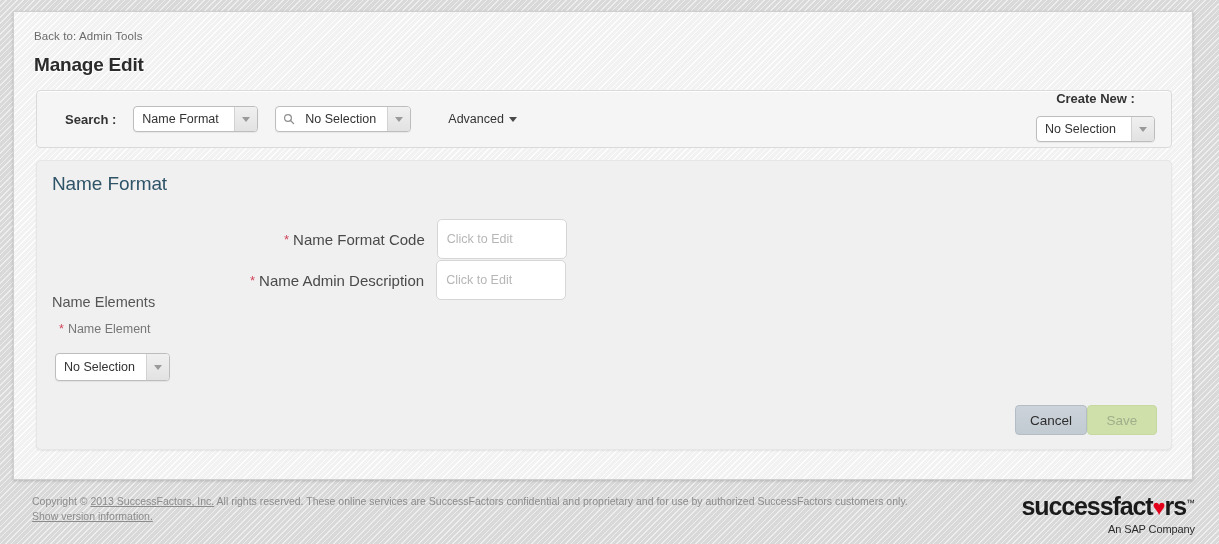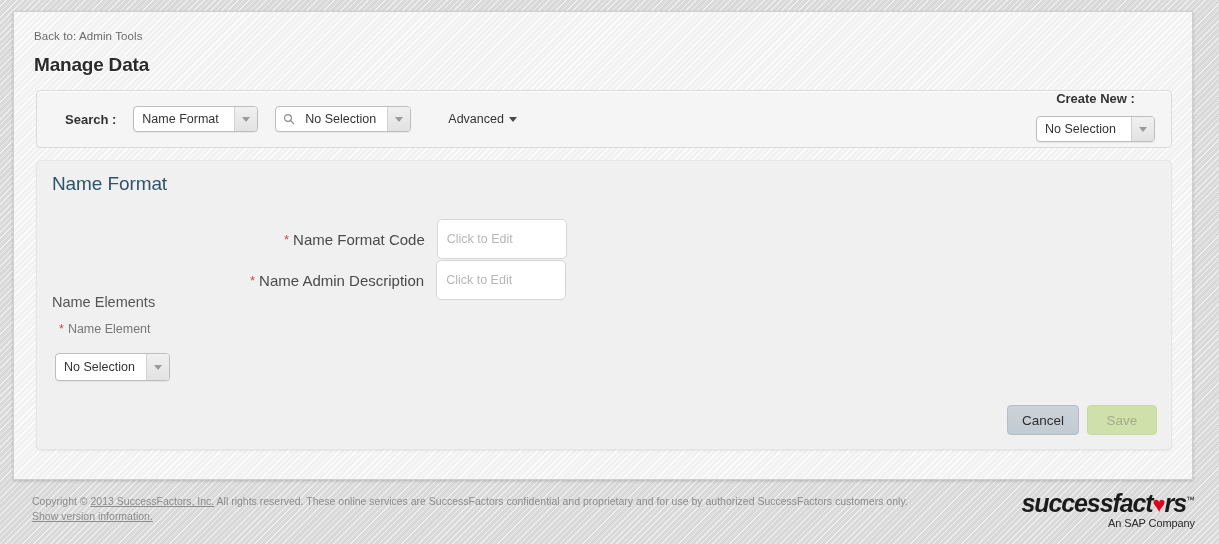--- a/index.html
+++ b/index.html
@@ -246,21 +246,20 @@
   }
   #element-dropdown-wrap .dropdown { height: 26px; }
 
   
   .panel-actions {
     position: absolute;
     right: 14px;
     bottom: 14px;
     display: flex;
     align-items: center;
-    gap: 8px;
   }
   .btn {
     height: 30px;
     min-width: 70px;
     border-radius: 4px;
     border: 1px solid transparent;
     font-size: 13.5px;
     display: inline-flex;
     align-items: center;
     justify-content: center;
@@ -301,23 +300,22 @@
     position: absolute;
     right: 24px;
     top: 487px;
     text-align: right;
   }
   .logo-word {
     font-size: 25px;
     font-weight: bold;
     color: #1a1a1a;
     letter-spacing: -1.1px;
-    line-height: 26px;
+    line-height: 32px;
     white-space: nowrap;
-    font-style: italic;
   }
   .logo-word .heart {
     color: #e2001a;
     font-size: 22px;
     letter-spacing: -1px;
   }
   .logo-word .tm {
     font-size: 9px;
     vertical-align: super;
     font-weight: normal;
@@ -329,21 +327,21 @@
     margin-top: -1px;
     letter-spacing: -0.1px;
   }
 </style>
 </head>
 <body>
 
 <div class="page-shell">
 
   <div class="back-link">Back to: Admin Tools</div>
-  <div class="page-title">Manage Data</div>
+  <div class="page-title">Manage Edit</div>
 
   <div class="toolbar">
 
     <div class="toolbar-left">
 
       <span class="toolbar-label">Search :</span>
 
       <div class="dropdown dd-w-name-format">
         <span class="dd-text">Name Format</span>
         <span class="dd-arrow">

